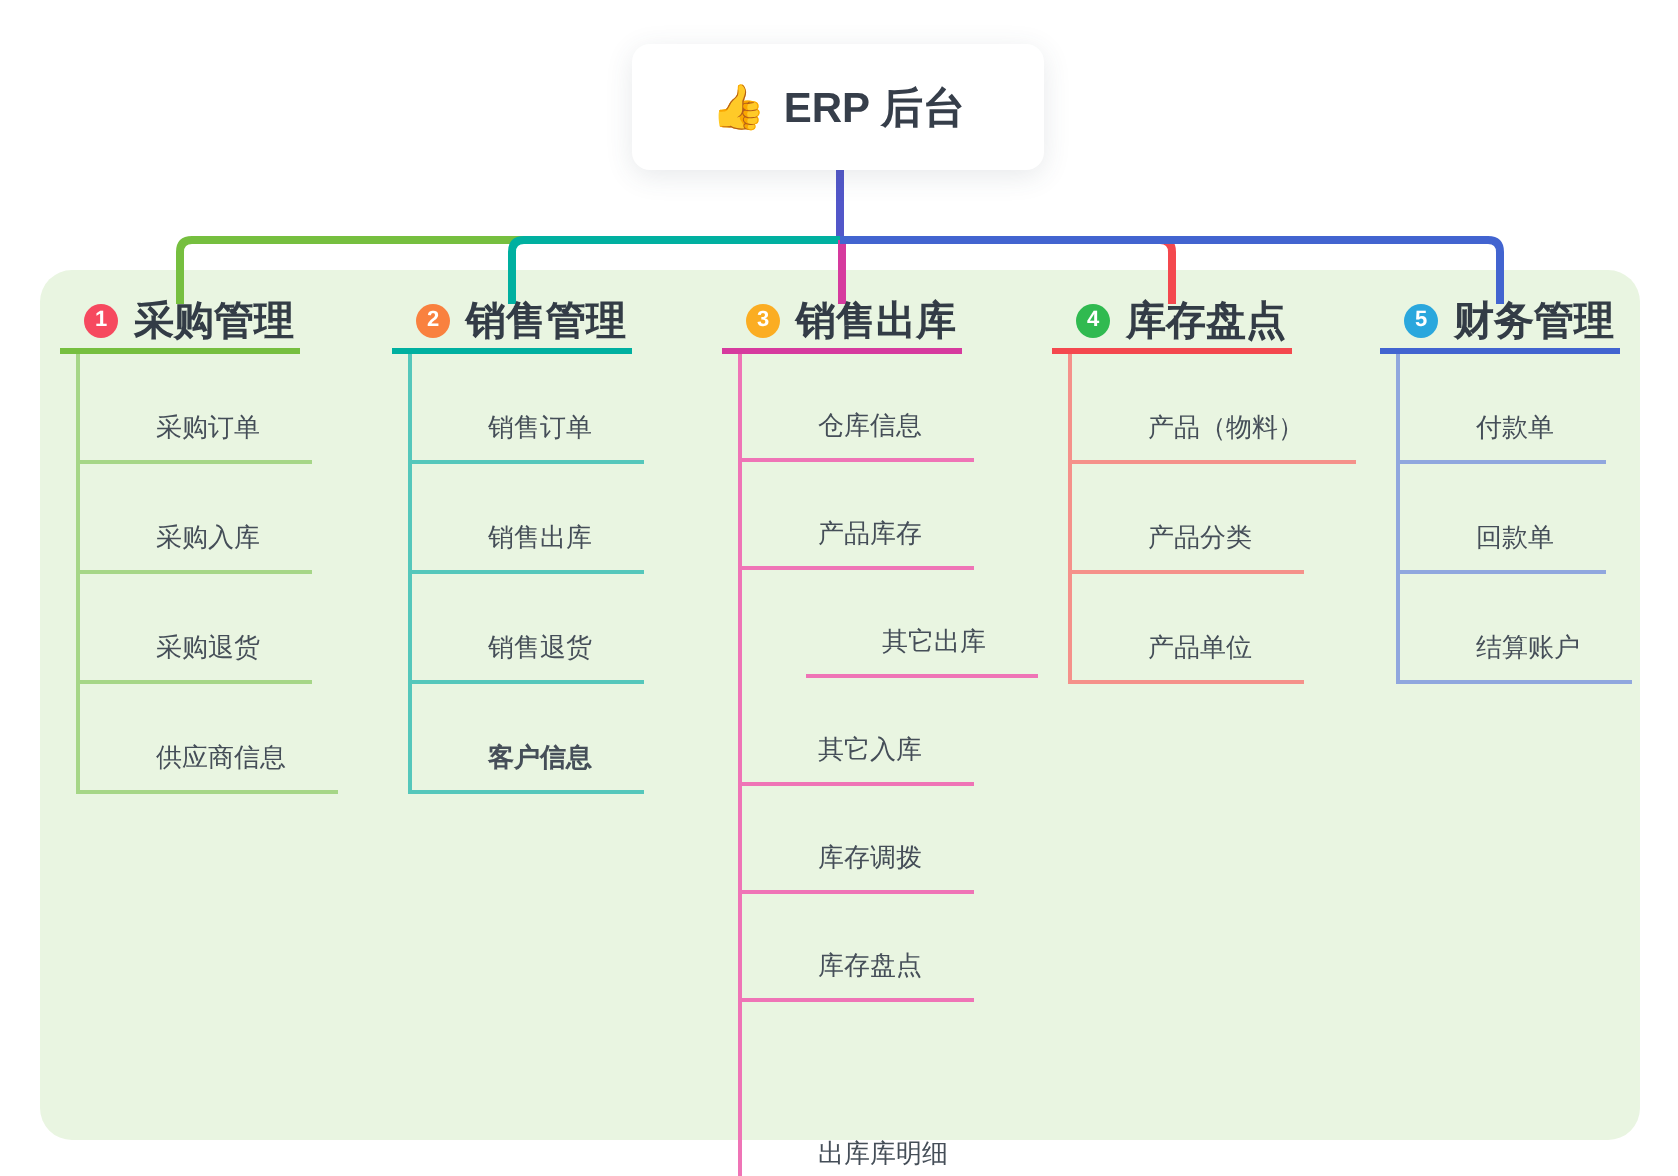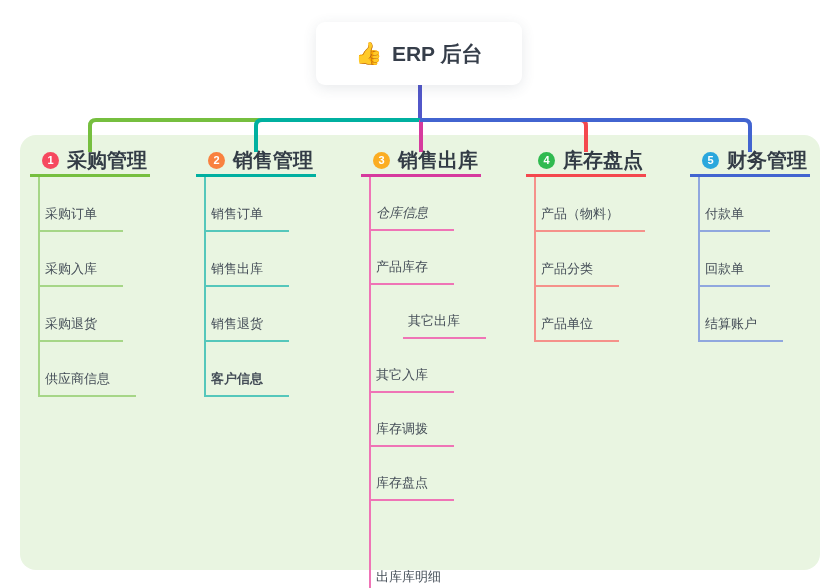--- a/index.html
+++ b/index.html
@@ -28,21 +28,21 @@
   .badge{
     flex:0 0 auto;width:17px;height:17px;border-radius:50%;
     display:flex;align-items:center;justify-content:center;
     color:#fff;font-size:11px;font-weight:700;background:var(--badge);
   }
   .branch-title{font-size:20px;font-weight:700;color:#333c46;white-space:nowrap;}
   .items{margin-left:8px;border-left:2px solid var(--item-line);}
   .item{
     box-sizing:border-box;height:55px;width:max-content;
     display:flex;align-items:flex-end;
-    padding:0 26px 7px 5px;
+    padding:0 26px 7px 38px;
     border-bottom:2px solid var(--item-line);
     font-size:13px;color:#454e58;white-space:nowrap;
   }
 </style>
 </head>
 <body>
 
 <div id="panel"></div>
 
 <svg id="connectors" width="839" height="588">
@@ -83,21 +83,21 @@
         <div class="item" style="height: 55px;">销售退货</div>
         <div class="item" style="height: 55px; font-weight: bold;">客户信息</div>
       </div>
   </div>
     <div class="branch" style="left: 361px; top: 146px; --line: #d63a9e; --item-line: #ef74b6; --badge: #fbad22;">
     <div class="branch-header">
       <span class="badge">3</span>
       <span class="branch-title">销售出库</span>
     </div>
     <div class="items">
-        <div class="item" style="height: 54px; font-style: italic;">仓库信息</div>
+        <div class="item" style="height: 54px;">仓库信息</div>
         <div class="item" style="height: 54px;">产品库存</div>
         <div class="item" style="height: 54px; margin-left: 32px;">其它出库</div>
         <div class="item" style="height: 54px;">其它入库</div>
         <div class="item" style="height: 54px;">库存调拨</div>
         <div class="item" style="height: 54px;">库存盘点</div>
         <div class="item" style="height: 54px; margin-top: 40px;">出库库明细</div>
       </div>
   </div>
     <div class="branch" style="left: 526px; top: 146px; --line: #f4484e; --item-line: #f5918a; --badge: #30ba50;">
     <div class="branch-header">

